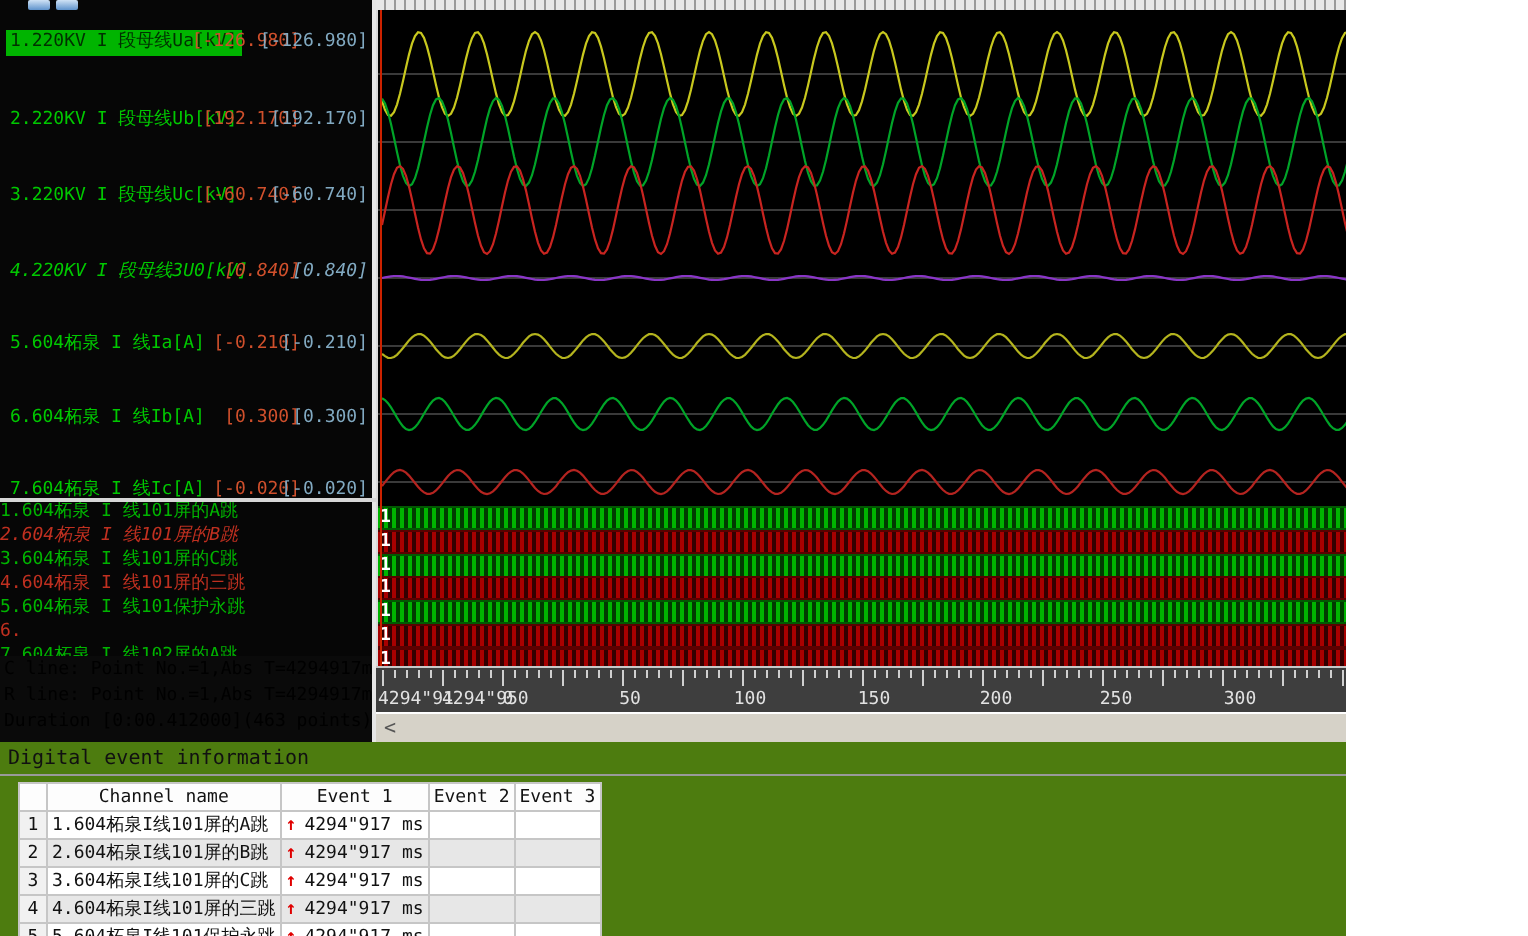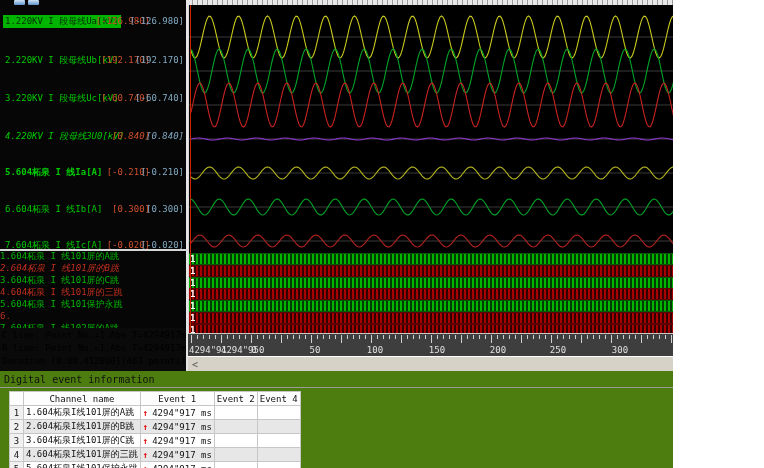--- a/index.html
+++ b/index.html
@@ -78,21 +78,21 @@
           <span class="lbl" style="color: rgb(0, 200, 0);">3.220KV I 段母线Uc[kV]</span>
           <span class="v1" style="color: rgb(208, 80, 44);">[-60.740]</span>
           <span class="v2" style="color: rgb(130, 170, 194);">[-60.740]</span>
         </div>
         <div class="ach" style="top: 130px; font-style: italic;">
           <span class="lbl" style="color: rgb(0, 200, 0);">4.220KV I 段母线3U0[kV]</span>
           <span class="v1" style="color: rgb(208, 80, 44);">[0.840]</span>
           <span class="v2" style="color: rgb(130, 170, 194);">[0.840]</span>
         </div>
         <div class="ach" style="top: 166px;">
-          <span class="lbl" style="color: rgb(0, 200, 0); font-weight: bold;">5.604柘泉 I 线Ia[A]</span>
+          <span class="lbl" style="color: rgb(0, 200, 0);">5.604柘泉 I 线Ia[A]</span>
           <span class="v1" style="color: rgb(208, 80, 44);">[-0.210]</span>
           <span class="v2" style="color: rgb(130, 170, 194);">[-0.210]</span>
         </div>
         <div class="ach" style="top: 203px;">
           <span class="lbl" style="color: rgb(0, 200, 0);">6.604柘泉 I 线Ib[A]</span>
           <span class="v1" style="color: rgb(208, 80, 44);">[0.300]</span>
           <span class="v2" style="color: rgb(130, 170, 194);">[0.300]</span>
         </div>
         <div class="ach" style="top: 239px;">
           <span class="lbl" style="color: rgb(0, 200, 0);">7.604柘泉 I 线Ic[A]</span>
@@ -288,21 +288,21 @@
           <col style="width:60px">
           <col style="width:39px">
           <col style="width:39px">
         </colgroup>
       <thead>
         <tr>
           <th></th>
           <th>Channel name</th>
           <th>Event 1</th>
           <th>Event 2</th>
-          <th>Event 4</th>
+          <th>Event 3</th>
         </tr>
       </thead>
       <tbody id="evbody">
           <tr>
             <td class="num">1</td>
             <td>1.604柘泉I线101屏的A跳</td>
             <td class="e1"><span class="arr">↑</span>4294"917 ms</td>
             <td></td>
             <td></td>
           </tr>

